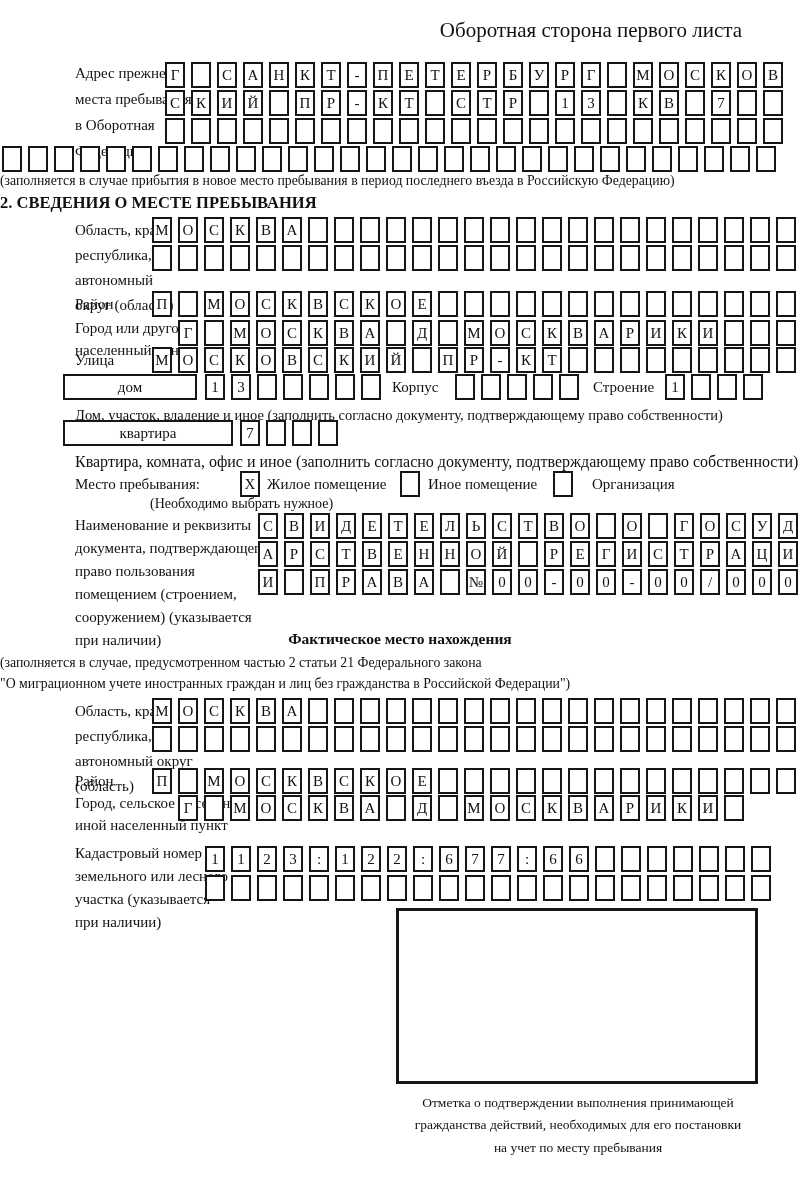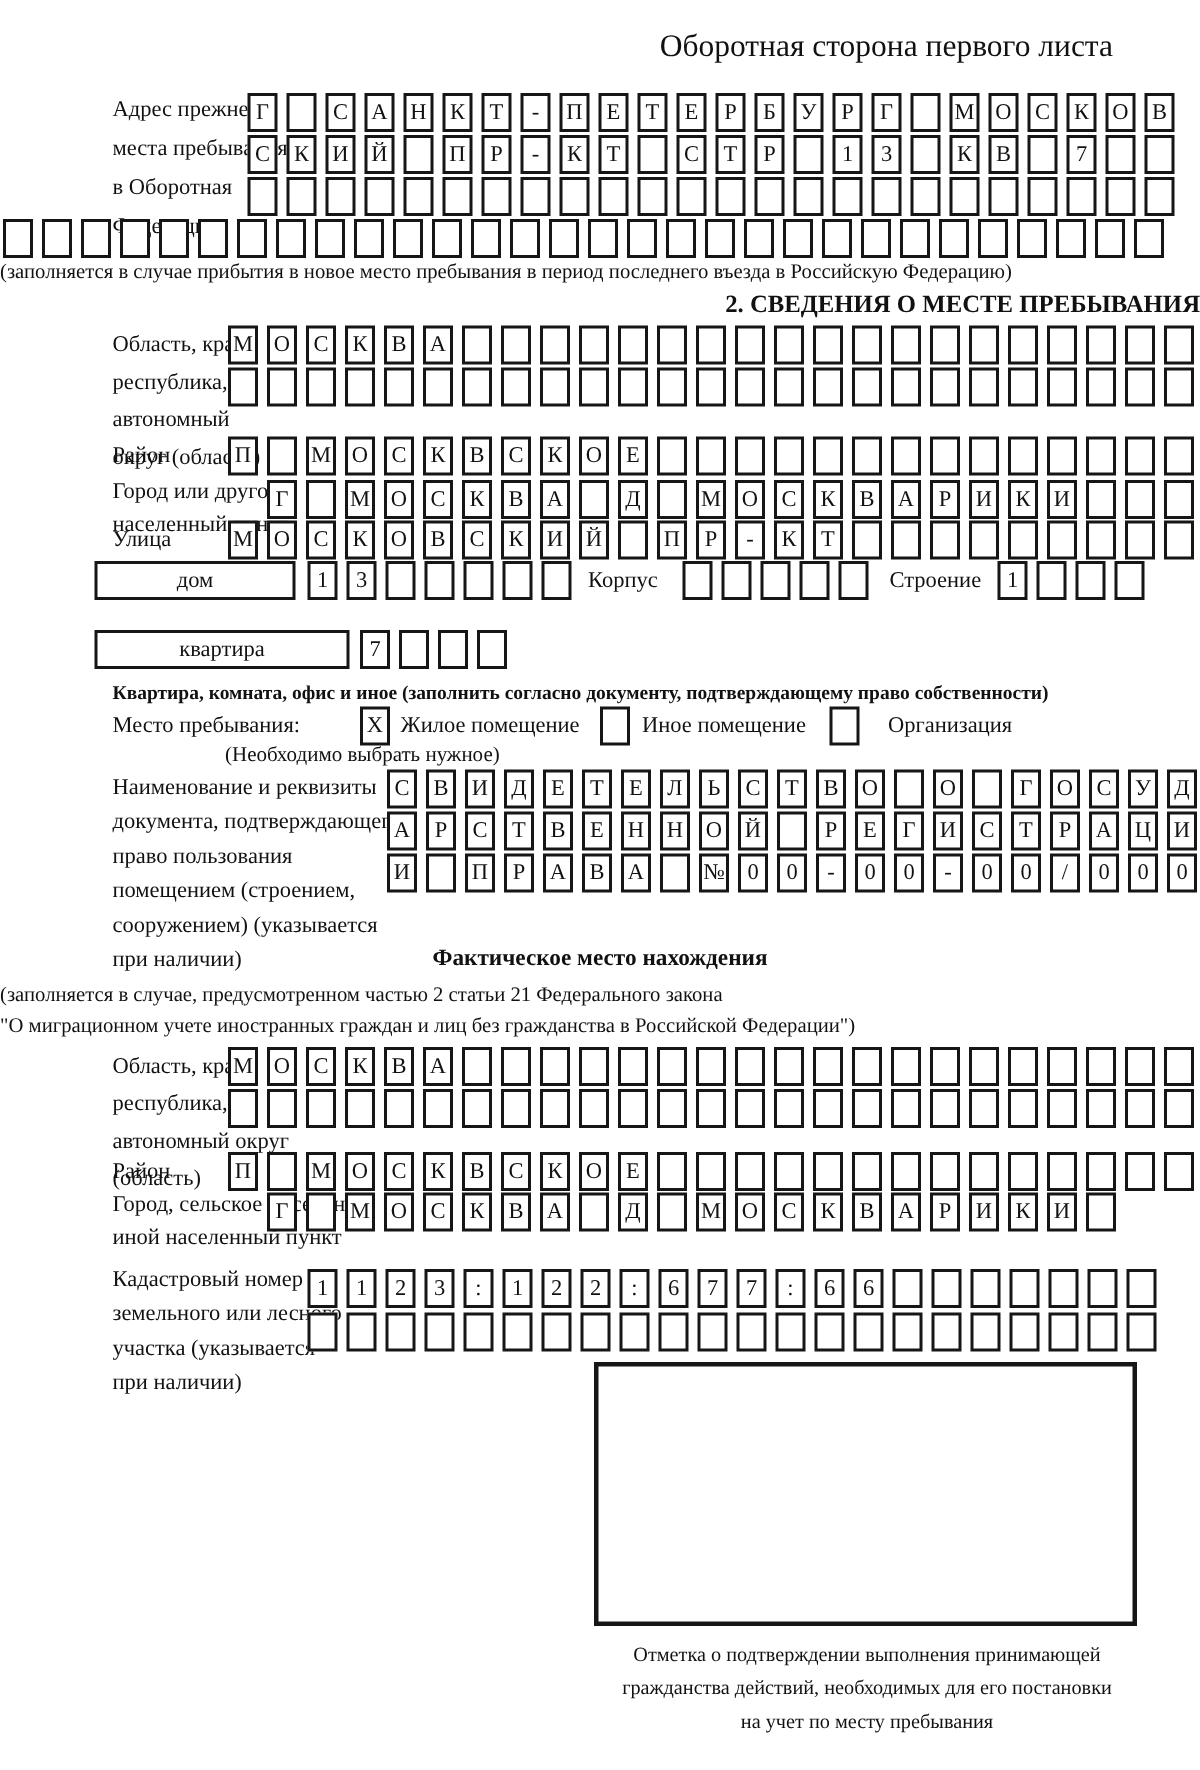--- a/index.html
+++ b/index.html
@@ -13,21 +13,21 @@
     border:2px solid #161616;background:#fff;
     display:inline-flex;align-items:center;justify-content:center;
     font-size:15px;line-height:1;font-family:"Liberation Serif",serif;
   }
   .lbl{position:absolute;font-size:15px;line-height:26px;white-space:nowrap;}
   .lbl .ln{white-space:nowrap;}
   .lh25 .ln{line-height:25px;}
   .lh23 .ln{line-height:23px;}
   .lh22 .ln{line-height:22px;}
   .note{position:absolute;font-size:13.8px;text-align:left;white-space:nowrap;}
-  .title{position:absolute;width:800px;text-align:right;font-weight:bold;font-size:16.5px;}
+  .title{position:absolute;width:800px;text-align:left;font-weight:bold;font-size:16.5px;}
   .title2{position:absolute;width:800px;text-align:center;font-weight:bold;font-size:15.5px;}
   .wrect{
     position:absolute;box-sizing:border-box;height:26px;border:2px solid #161616;
     display:flex;align-items:center;justify-content:center;font-size:15px;background:#fff;
   }
   .corner{position:absolute;font-size:21px;}
   .bigbox{position:absolute;box-sizing:border-box;border:3px solid #161616;background:#fff;}
   .stampnote{position:absolute;font-size:13.5px;text-align:center;}
   .stampnote .ln{line-height:22.4px;white-space:nowrap;}
 </style>
@@ -326,29 +326,30 @@
       <span class="cell"></span>
       <span class="cell"></span>
     </div>
   <div class="lbl" style="left:593px;top:374px;">Строение</div>
   <div class="cells" style="left:665px;top:374px;">
       <span class="cell">1</span>
       <span class="cell"></span>
       <span class="cell"></span>
       <span class="cell"></span>
     </div>
+  <div class="lbl" style="left:75px;top:402px;font-size:14.5px;">Дом, участок, владение и иное (заполнить согласно документу, подтверждающему право собственности)</div>
 
   <div class="wrect" style="left:63px;top:420px;width:170px;">квартира</div>
   <div class="cells" style="left:240px;top:420px;">
       <span class="cell">7</span>
       <span class="cell"></span>
       <span class="cell"></span>
       <span class="cell"></span>
     </div>
-  <div class="lbl" style="left:75px;top:449px;font-size:13px;font-weight:bold;">Квартира, комната, офис и иное (заполнить согласно документу, подтверждающему право собственности)</div>
+  <div class="lbl" style="left:75px;top:449px;font-size:16px;">Квартира, комната, офис и иное (заполнить согласно документу, подтверждающему право собственности)</div>
 
   <div class="lbl" style="left:75px;top:471px;">Место пребывания:</div>
   <div class="cells" style="left:240px;top:471px;">
       <span class="cell">X</span>
     </div>
   <div class="lbl" style="left:267px;top:471px;">Жилое помещение</div>
   <div class="cells" style="left:400px;top:471px;">
       <span class="cell"></span>
     </div>
   <div class="lbl" style="left:428px;top:471px;">Иное помещение</div>

